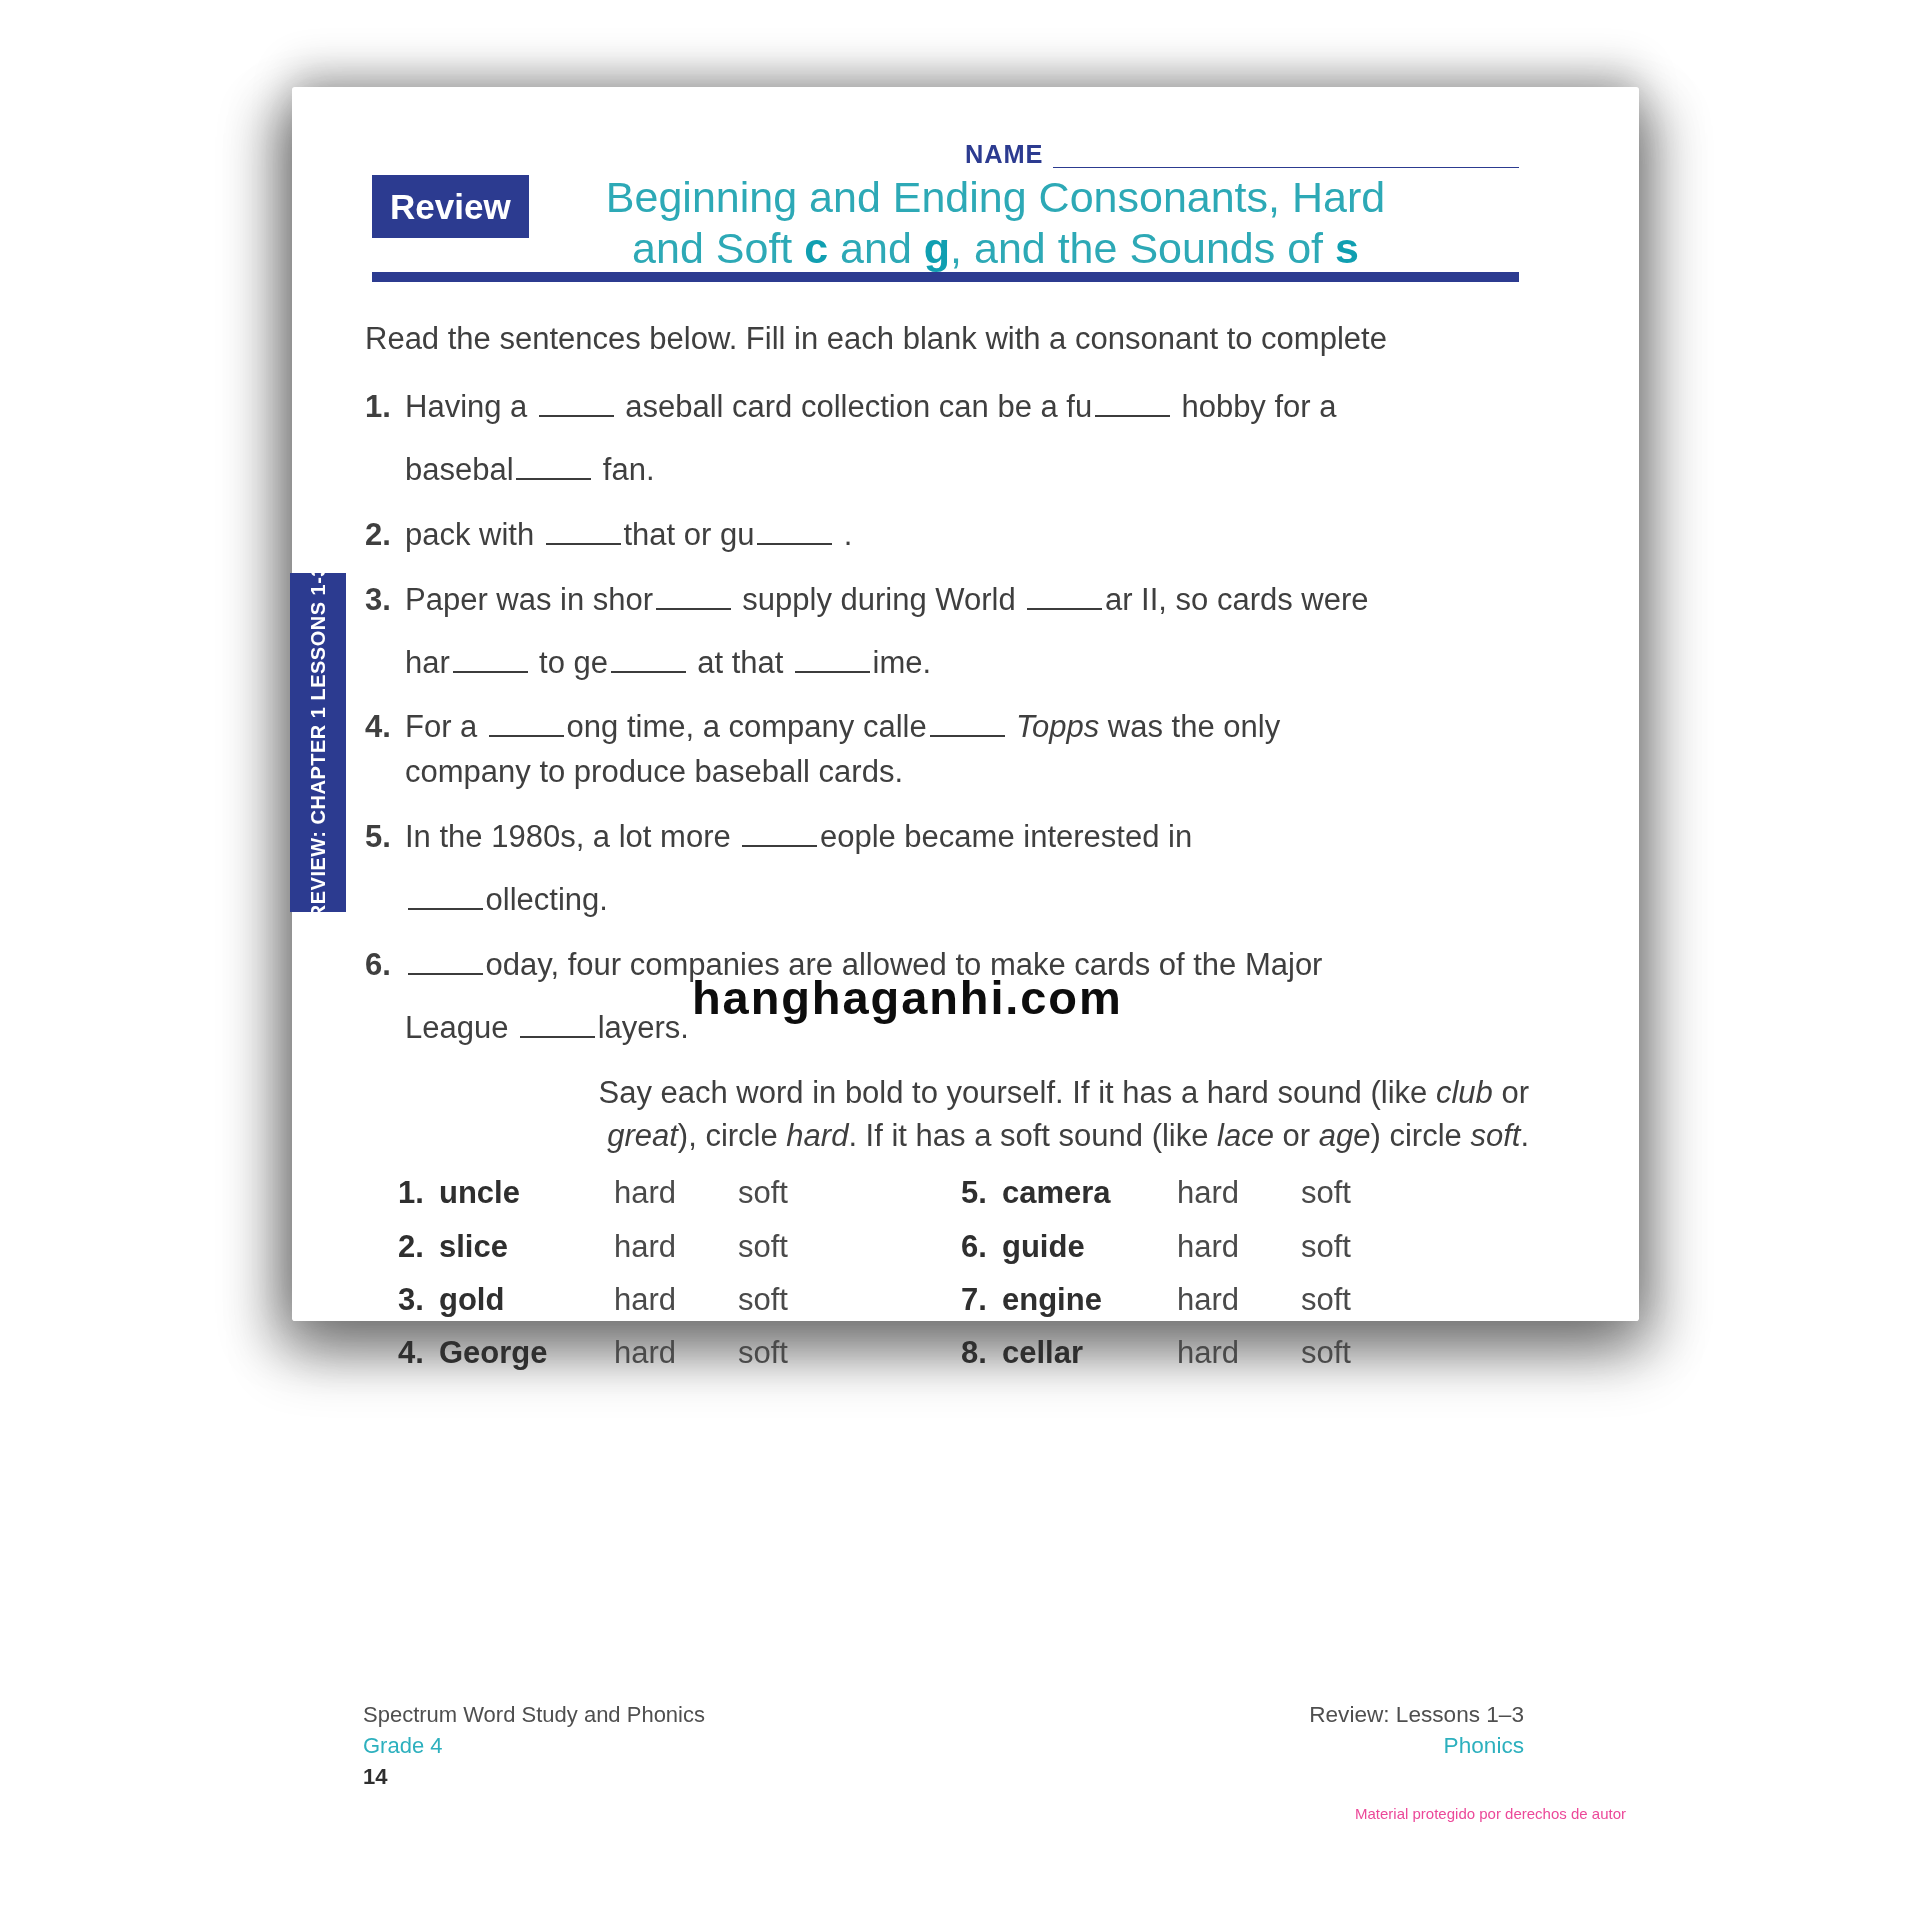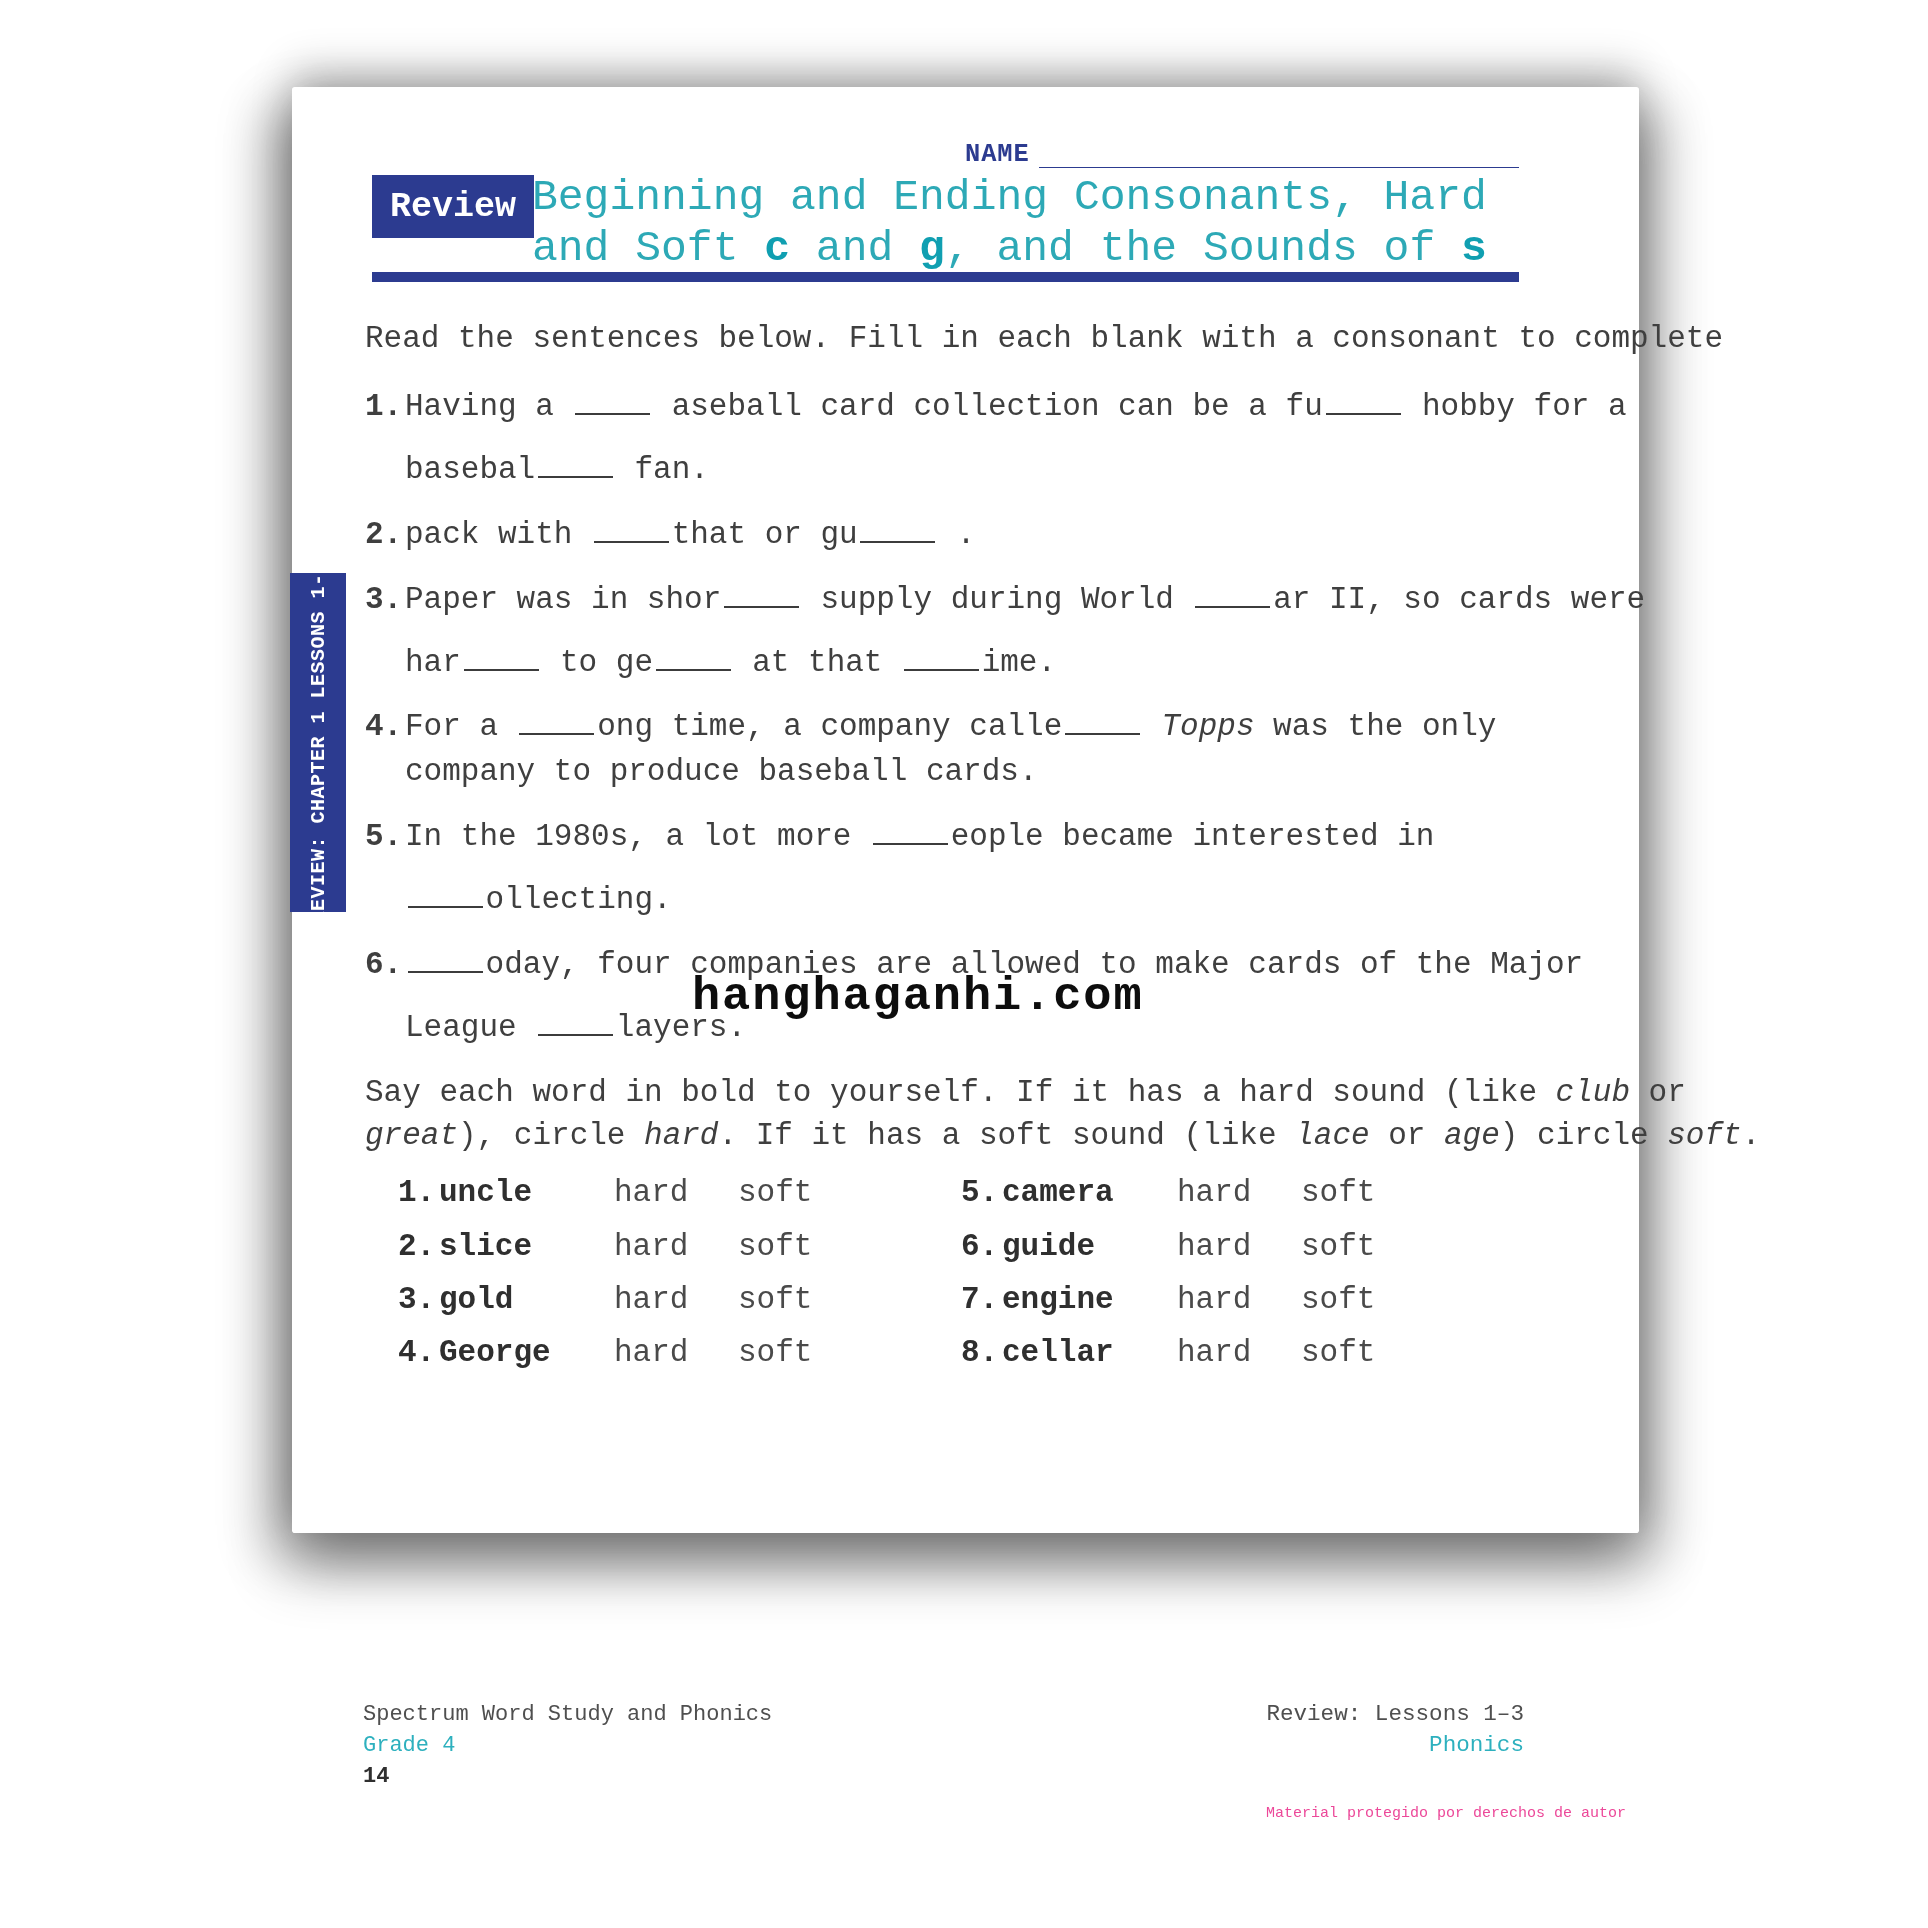--- a/index.html
+++ b/index.html
@@ -3,28 +3,27 @@
 <meta charset="utf-8">
 <style>
   html,body{margin:0;padding:0;}
   body{
     width:1928px;height:1928px;position:relative;overflow:hidden;
     background:#ffffff;
     font-family:"Liberation Sans", sans-serif;
     color:#3f3f3f;
   }
   .page{
-    position:absolute;left:292px;top:87px;width:1347px;height:1446px;
+    position:absolute;left:292px;top:87px;width:1347px;height:1234px;
     background:#ffffff;border-radius:2.8px;
     box-shadow:
       0 28px 56px 9.4px rgba(0,0,0,.30),
       -24.5px 21px 52px rgba(0,0,0,.22),
       24.5px 21px 52px rgba(0,0,0,.18),
       0 -19px 42px rgba(0,0,0,.20);
-    font-family: Liberation Mono, monospace;
   }
   
   .name-row{position:absolute;left:673px;top:54px;width:554px;display:flex;align-items:flex-end;}
   .name-label{font-weight:bold;font-size:25.4px;line-height:27px;color:#2c3b90;letter-spacing:0.9px;}
   .name-line{flex:1;height:25.4px;border-bottom:1.9px solid #2c3b90;margin-left:9.4px;}
   .review-box{
     position:absolute;left:80px;top:88px;height:47px;
     background:#2c3b90;color:#ffffff;font-weight:bold;font-size:35px;
     display:flex;align-items:center;padding:8px 18px;
   }

